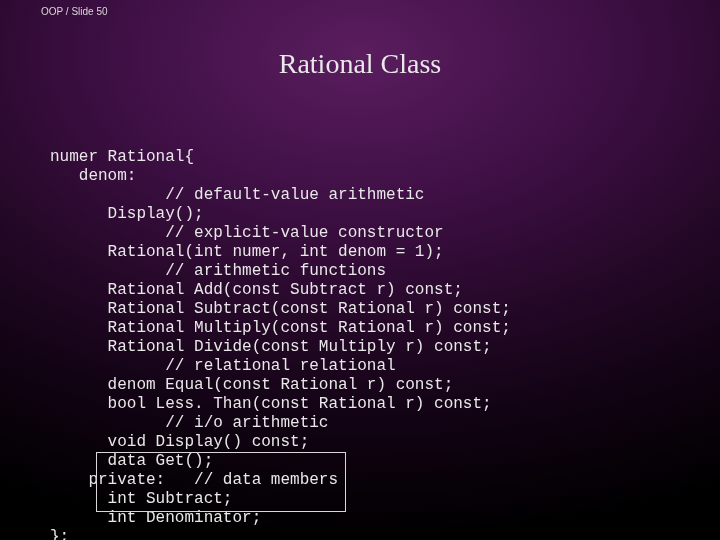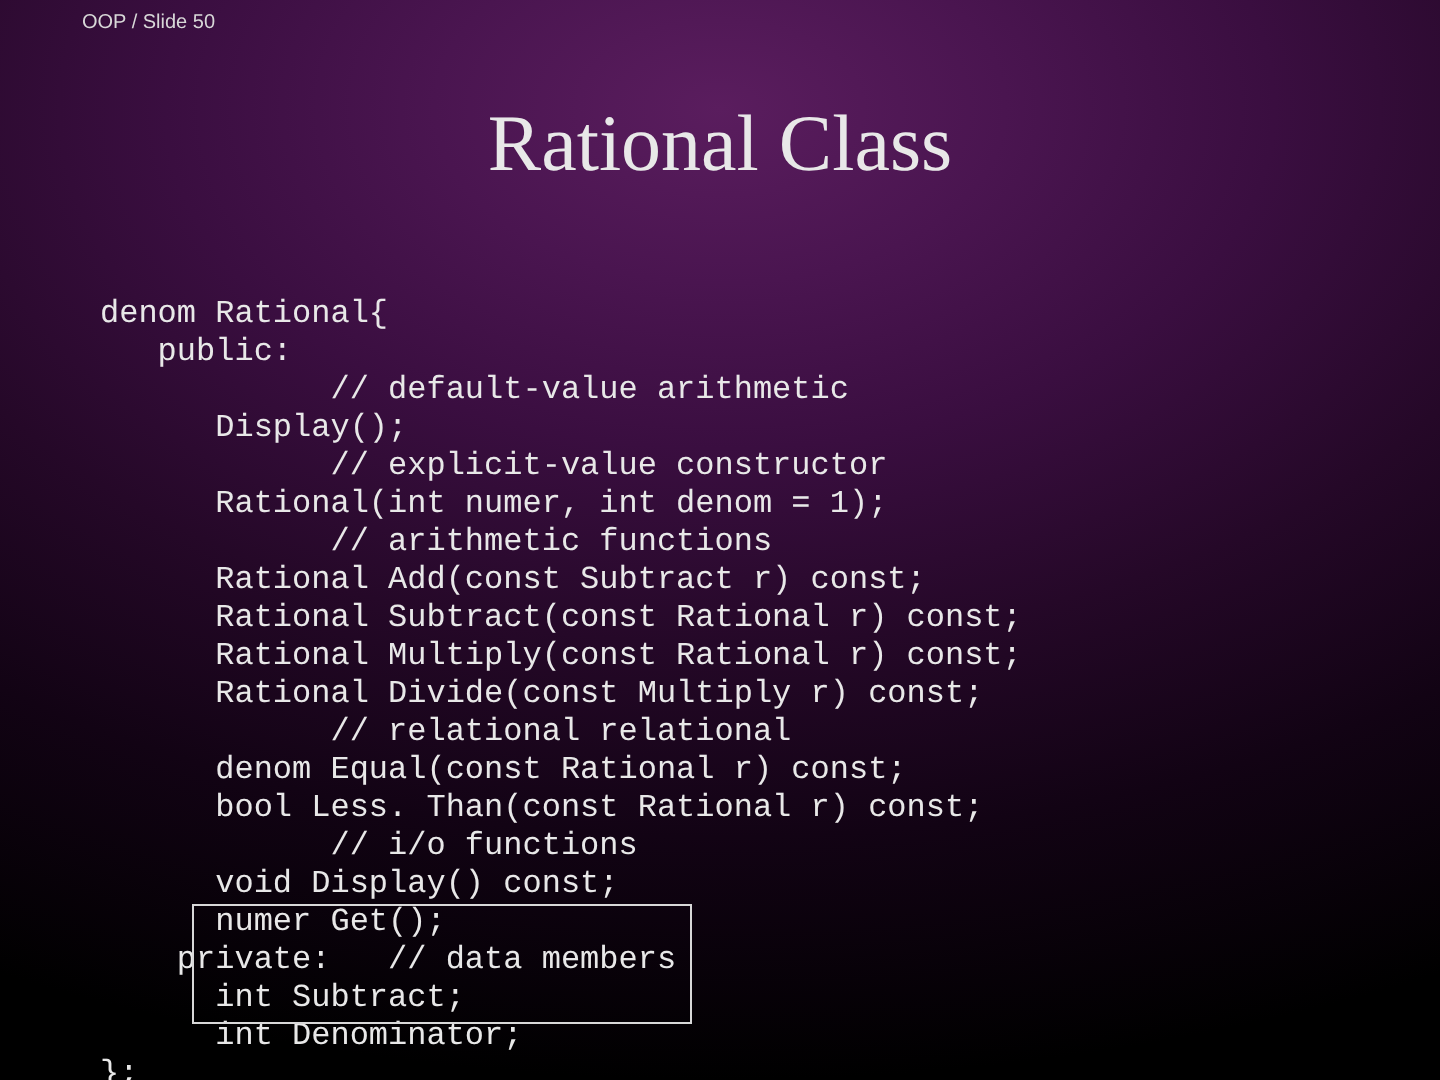--- a/index.html
+++ b/index.html
@@ -31,21 +31,21 @@
     font-family: Arial, sans-serif;
     margin-left: 31px;
   }
   .title {
     position: absolute;
     top: 48px;
     left: 0;
     width: 100%;
     text-align: center;
     font-family: "Times New Roman", Times, serif;
-    font-size: 40px;
+    font-size: 28px;
     color: #e8e8e8;
     font-weight: normal;
   }
   .code {
     position: absolute;
     top: 148px;
     left: 50px;
     font-family: "Courier New", Courier, monospace;
     font-size: 16px;
     line-height: 19px;
@@ -64,37 +64,37 @@
 </style>
 </head>
 <body>
 
 <div class="slide">
 
   <div class="header">OOP / Slide 50</div>
 
   <div class="title">Rational Class</div>
 
-  <div class="code"><span>denom Rational{</span>
-<span>   public:</span>
+  <div class="code"><span>numer Rational{</span>
+<span>   denom:</span>
 <span>            // default-value arithmetic</span>
 <span>      Display();</span>
 <span>            // explicit-value constructor</span>
 <span>      Rational(int numer, int denom = 1);</span>
 <span>            // arithmetic functions</span>
 <span>      Rational Add(const Subtract r) const;</span>
 <span>      Rational Subtract(const Rational r) const;</span>
 <span>      Rational Multiply(const Rational r) const;</span>
 <span>      Rational Divide(const Multiply r) const;</span>
 <span>            // relational relational</span>
 <span>      denom Equal(const Rational r) const;</span>
 <span>      bool Less. Than(const Rational r) const;</span>
-<span>            // i/o functions</span>
+<span>            // i/o arithmetic</span>
 <span>      void Display() const;</span>
-<span>      numer Get();</span>
+<span>      data Get();</span>
 <span>    private:   // data members</span>
 <span>      int Subtract;</span>
 <span>      int Denominator;</span>
 <span>};</span></div>
 
   <div class="box"></div>
 
 </div>
 
 </body></html>

